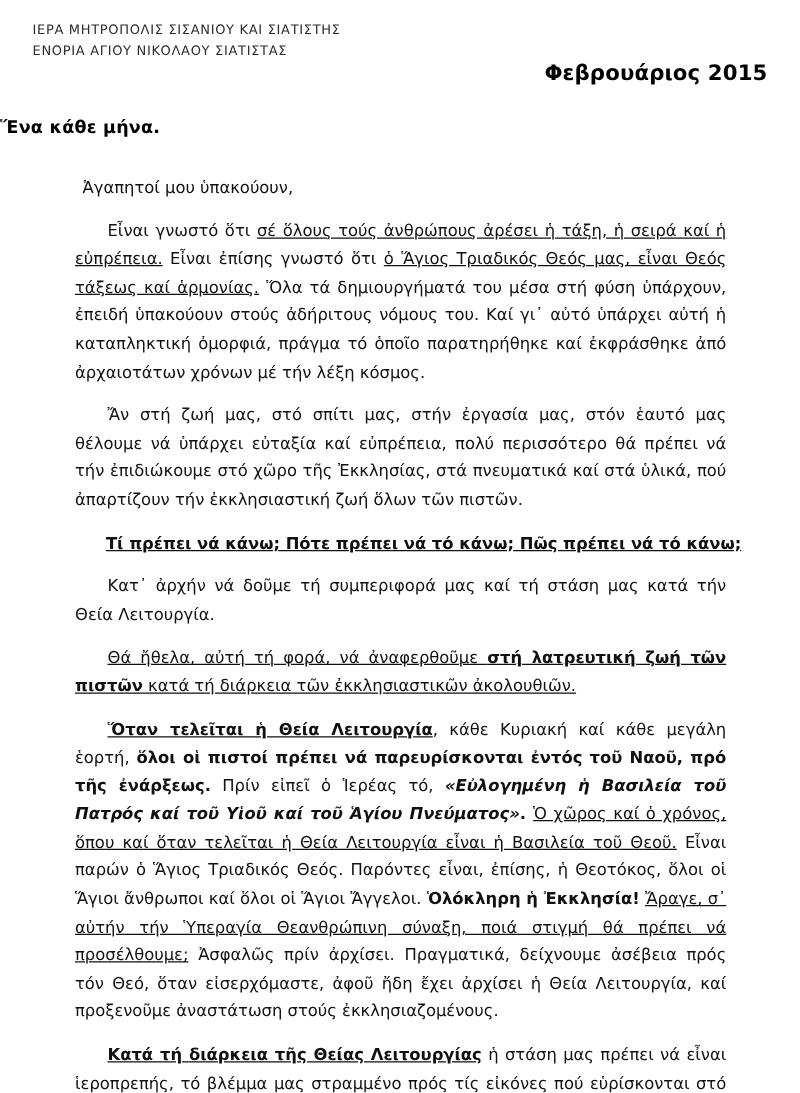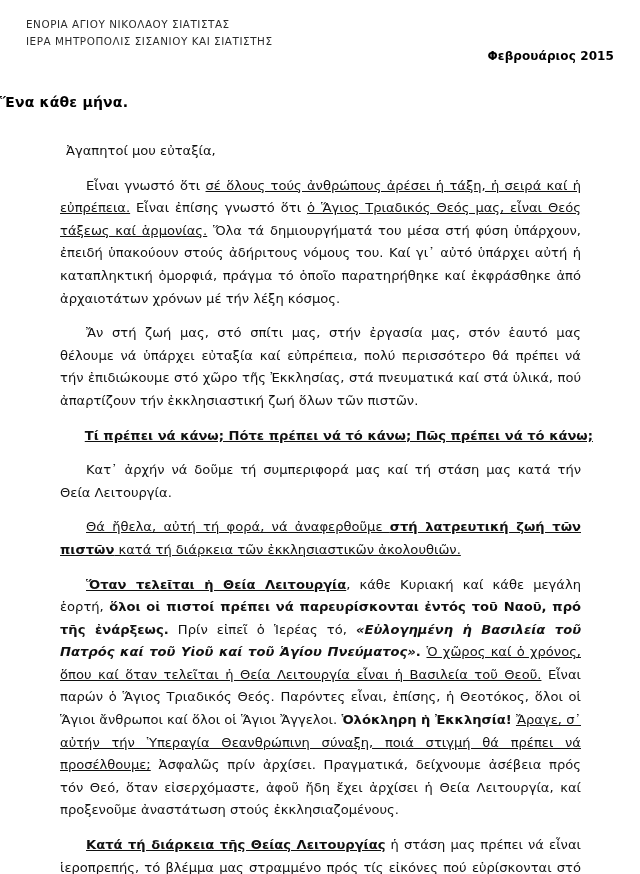--- a/index.html
+++ b/index.html
@@ -37,21 +37,21 @@
     line-height: 17px;
     letter-spacing: 0.55px;
     color: #2b2b2b;
     white-space: nowrap;
   }
 
   .issue-date {
     position: absolute;
     right: 26px;
     top: 49px;
-    font-size: 12px;
+    font-size: 17px;
     font-weight: bold;
     letter-spacing: 0.1px;
     color: #000;
   }
 
   
   .doc-title {
     position: absolute;
     left: 0;
     right: 0;
@@ -99,31 +99,31 @@
   .bu { font-weight: bold; text-decoration: underline; }
 
   .run { }
 </style>
 </head>
 <body>
 
 <div class="page">
 
   <div class="letterhead">
+    <div class="letterhead-line">ΙΕΡΑ ΜΗΤΡΟΠΟΛΙΣ ΣΙΣΑΝΙΟΥ ΚΑΙ ΣΙΑΤΙΣΤΗΣ</div>
     <div class="letterhead-line">ΕΝΟΡΙΑ ΑΓΙΟΥ ΝΙΚΟΛΑΟΥ ΣΙΑΤΙΣΤΑΣ</div>
-    <div class="letterhead-line">ΙΕΡΑ ΜΗΤΡΟΠΟΛΙΣ ΣΙΣΑΝΙΟΥ ΚΑΙ ΣΙΑΤΙΣΤΗΣ</div>
   </div>
 
   <div class="issue-date">Φεβρουάριος 2015</div>
 
   <div class="doc-title">Ἕνα κάθε μήνα.</div>
 
   <div class="body-text">
 
-    <p class="salutation">Ἀγαπητοί μου εὐταξία,</p>
+    <p class="salutation">Ἀγαπητοί μου ὑπακούουν,</p>
 
     <p class="para"><span class="run">Εἶναι γνωστό ὅτι </span><span class="run u">σέ ὅλους τούς ἀνθρώπους ἀρέσει ἡ τάξη, ἡ σειρά καί ἡ εὐπρέπεια.</span><span class="run"> Εἶναι ἐπίσης γνωστό ὅτι </span><span class="run u">ὁ Ἅγιος Τριαδικός Θεός μας, εἶναι Θεός τάξεως καί ἁρμονίας.</span><span class="run"> Ὅλα τά δημιουργήματά του μέσα στή φύση ὑπάρχουν, ἐπειδή ὑπακούουν στούς ἀδήριτους νόμους του. Καί γι᾽ αὐτό ὑπάρχει αὐτή ἡ καταπληκτική ὀμορφιά, πράγμα τό ὁποῖο παρατηρήθηκε καί ἐκφράσθηκε ἀπό ἀρχαιοτάτων χρόνων μέ τήν λέξη κόσμος.</span></p>
 
     <p class="para"><span class="run">Ἄν στή ζωή μας, στό σπίτι μας, στήν ἐργασία μας, στόν ἑαυτό μας θέλουμε νά ὑπάρχει εὐταξία καί εὐπρέπεια, πολύ περισσότερο θά πρέπει νά τήν ἐπιδιώκουμε στό χῶρο τῆς Ἐκκλησίας, στά πνευματικά καί στά ὑλικά, πού ἀπαρτίζουν τήν ἐκκλησιαστική ζωή ὅλων τῶν πιστῶν.</span></p>
 
     <p class="heading-para"><span class="run bu">Τί πρέπει νά κάνω; Πότε πρέπει νά τό κάνω; Πῶς πρέπει νά τό κάνω;</span></p>
 
 
     <p class="para"><span class="run">Κατ᾽ ἀρχήν νά δοῦμε τή συμπεριφορά μας καί τή στάση μας κατά τήν Θεία Λειτουργία.</span></p>
 

